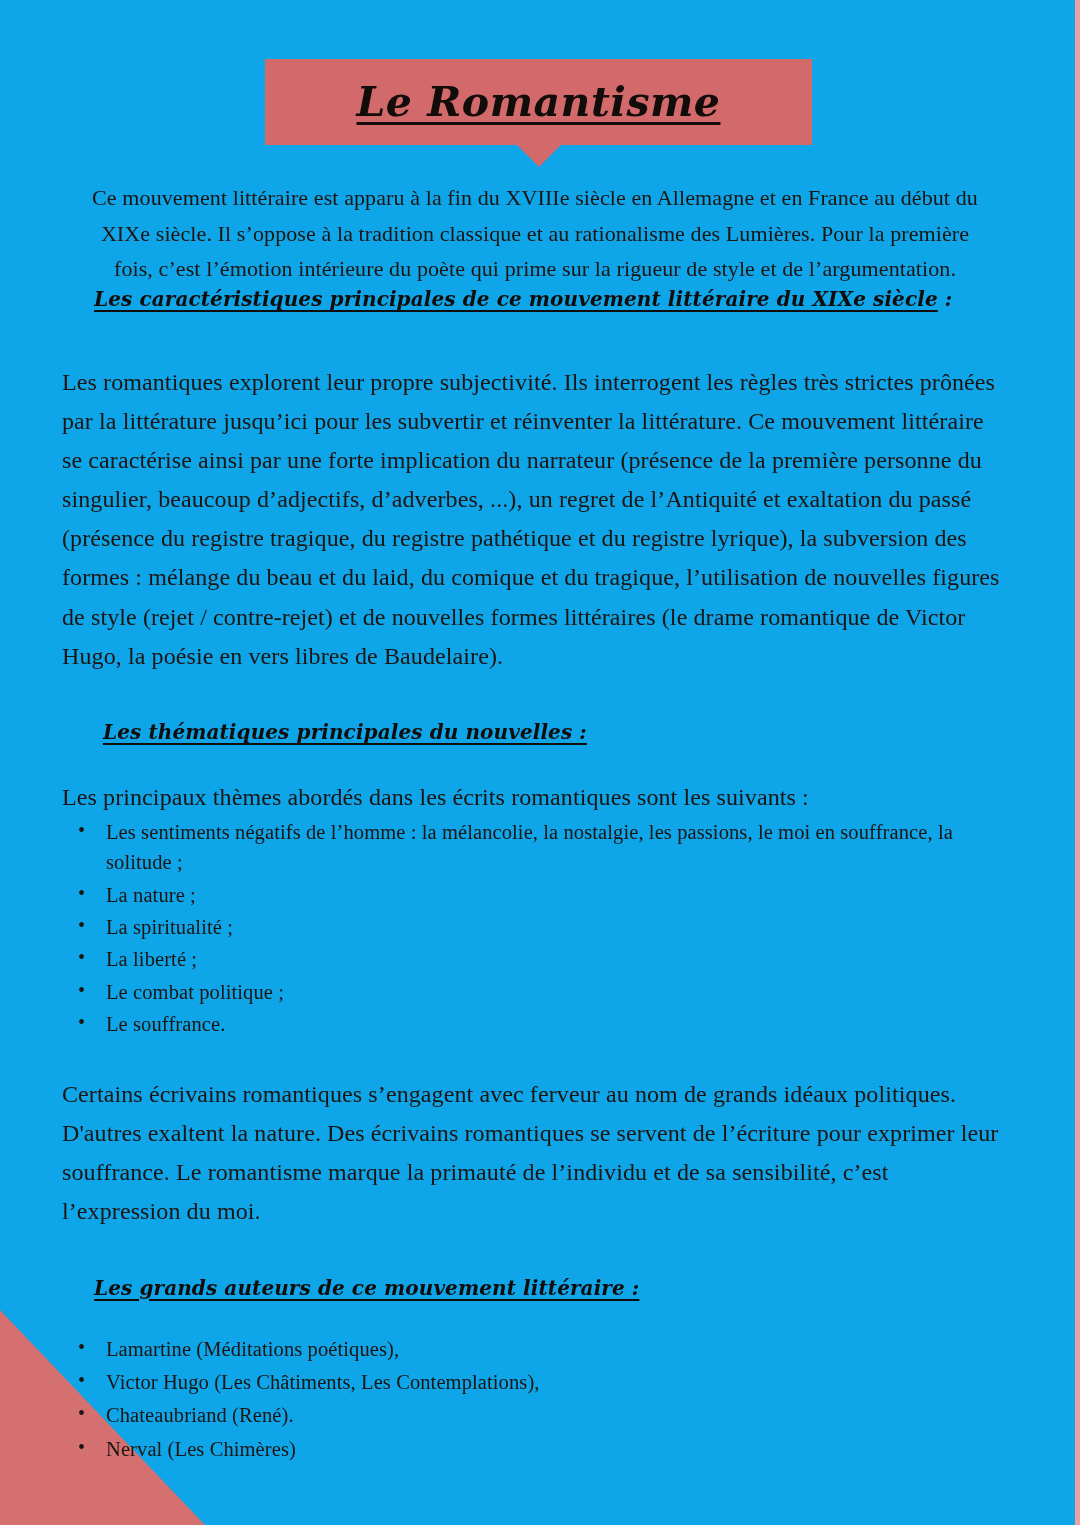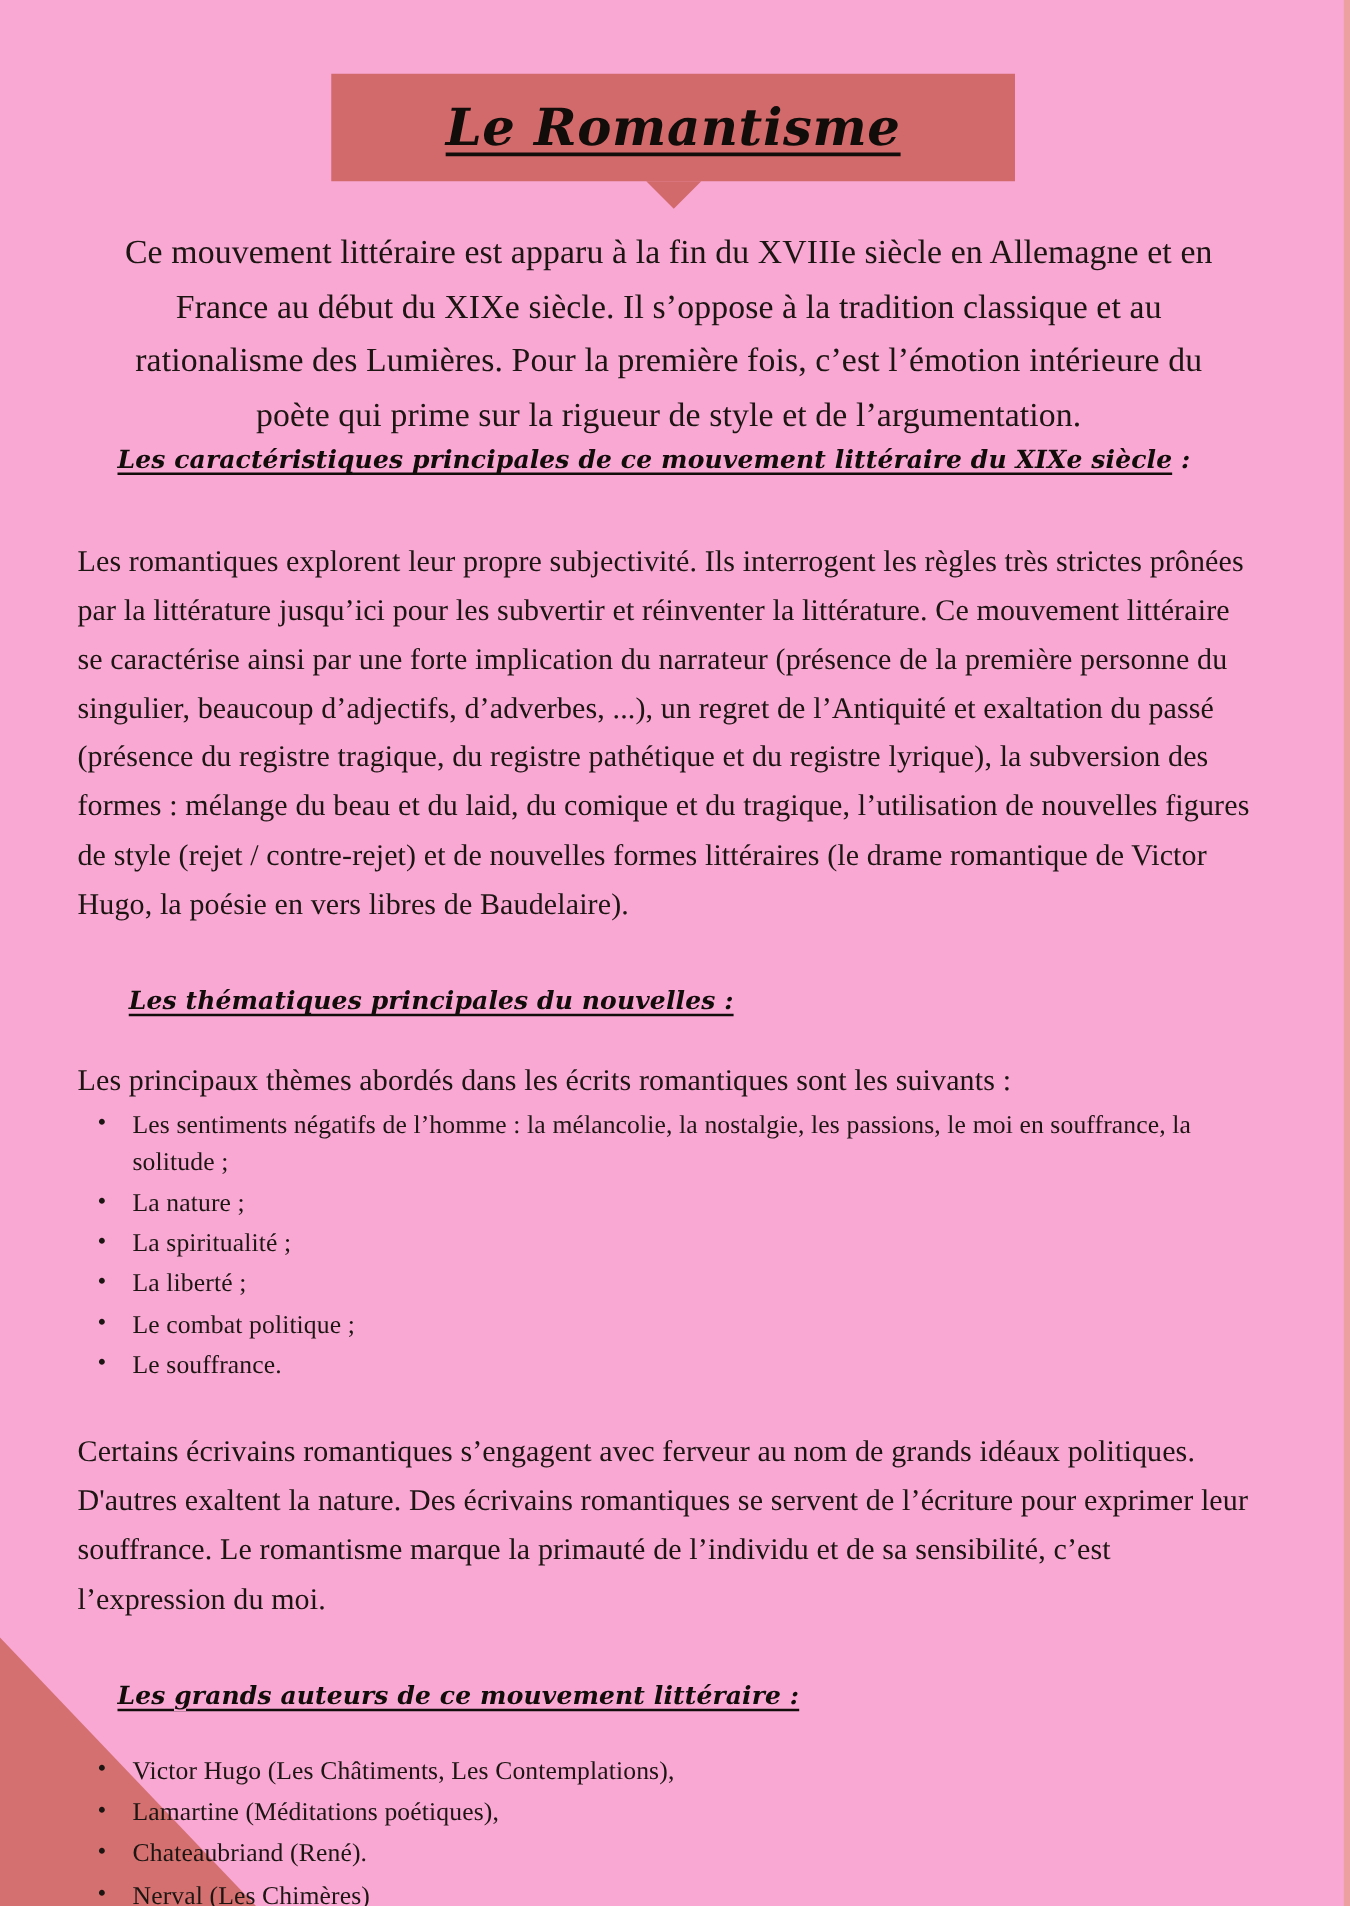--- a/index.html
+++ b/index.html
@@ -12,21 +12,21 @@
     background: #f9a8a8;
     font-family: "Liberation Serif", "DejaVu Serif", serif;
     color: #1d1512;
     overflow: hidden;
   }
 
   #page {
     position: relative;
     width: 1080px;
     height: 1525px;
-    background: #f9a8d4;
+    background: #0ea5e9;
     overflow: hidden;
   }
 
   
   .edge-strip {
     position: absolute;
     top: 0;
     right: 0;
     width: 5px;
     height: 1525px;
@@ -85,21 +85,21 @@
   
   .content {
     position: absolute;
     left: 62px;
     top: 180px;
     width: 946px;
   }
 
   .intro {
     text-align: center;
-    font-size: 27px;
+    font-size: 22px;
     line-height: 1.62;
     letter-spacing: 0.1px;
     margin: 0 24px;
   }
 
   h2.heading {
     margin: 0;
     font-family: "DejaVu Serif", "Liberation Serif", serif;
     font-weight: bold;
     font-style: italic;
@@ -216,20 +216,20 @@
 
     <div class="spacer-l"></div>
 
     <h2 class="heading h-auteurs">
       <span class="u">Les grands auteurs de ce mouvement littéraire :</span>
     </h2>
 
     <div class="spacer-m"></div>
 
     <ul class="bullets authors-list">
+      <li><span>Lamartine (Méditations poétiques),</span></li>
       <li><span>Victor Hugo (Les Châtiments, Les Contemplations),</span></li>
-      <li><span>Lamartine (Méditations poétiques),</span></li>
       <li><span>Chateaubriand (René).</span></li>
       <li><span>Nerval (Les Chimères)</span></li>
     </ul>
 
   </div>
 </div>
 
 </body></html>

